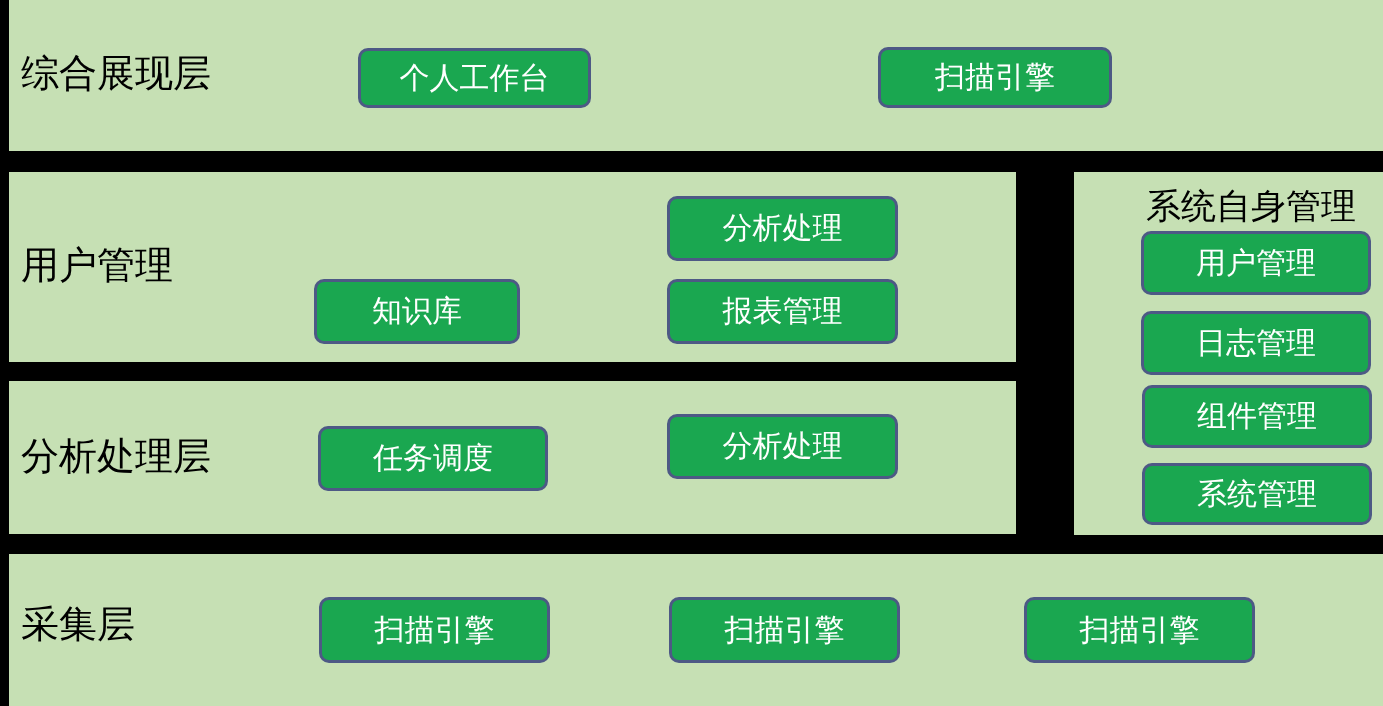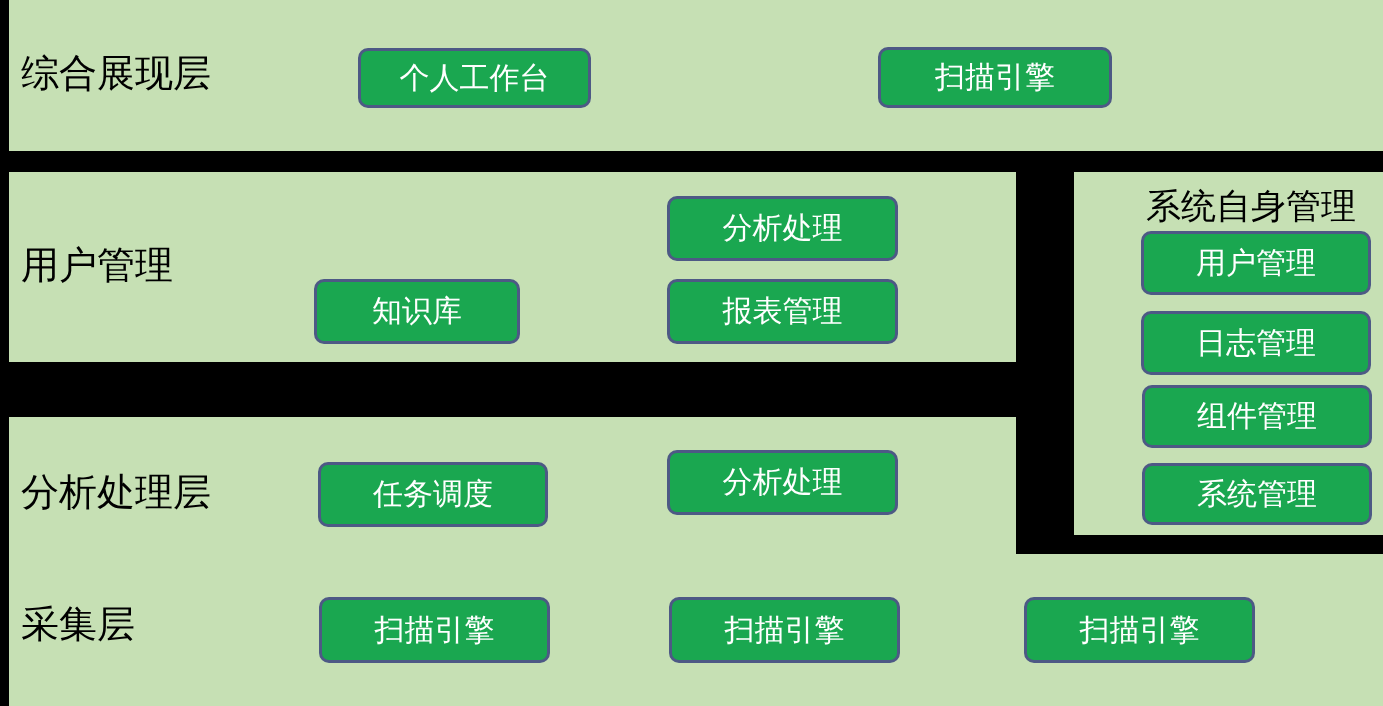--- a/index.html
+++ b/index.html
@@ -14,21 +14,21 @@
     height: 706px;
     background: var(--frame-bg, #000000);
     overflow: hidden;
   }
   .band {
     position: absolute;
     background: var(--panel-bg, #c6e0b4);
   }
   #band-display    { left: 9px;    top: 0;     width: 1374px; height: 151px; }
   #band-business   { left: 9px;    top: 172px; width: 1007px; height: 190px; }
-  #band-analysis   { left: 9px;    top: 381px; width: 1007px; height: 153px; margin-top: 36px; }
+  #band-analysis   { left: 9px;    top: 381px; width: 1007px; height: 153px; }
   #panel-system    { left: 1029px; top: 172px; width: 354px;  height: 363px; margin-left: 45px; }
   #band-collection { left: 9px;    top: 554px; width: 1374px; height: 152px; }
 
   .layer-label {
     position: absolute;
     color: var(--label-text, #000000);
     font-size: 38px;
     line-height: 1.1;
     white-space: nowrap;
   }

